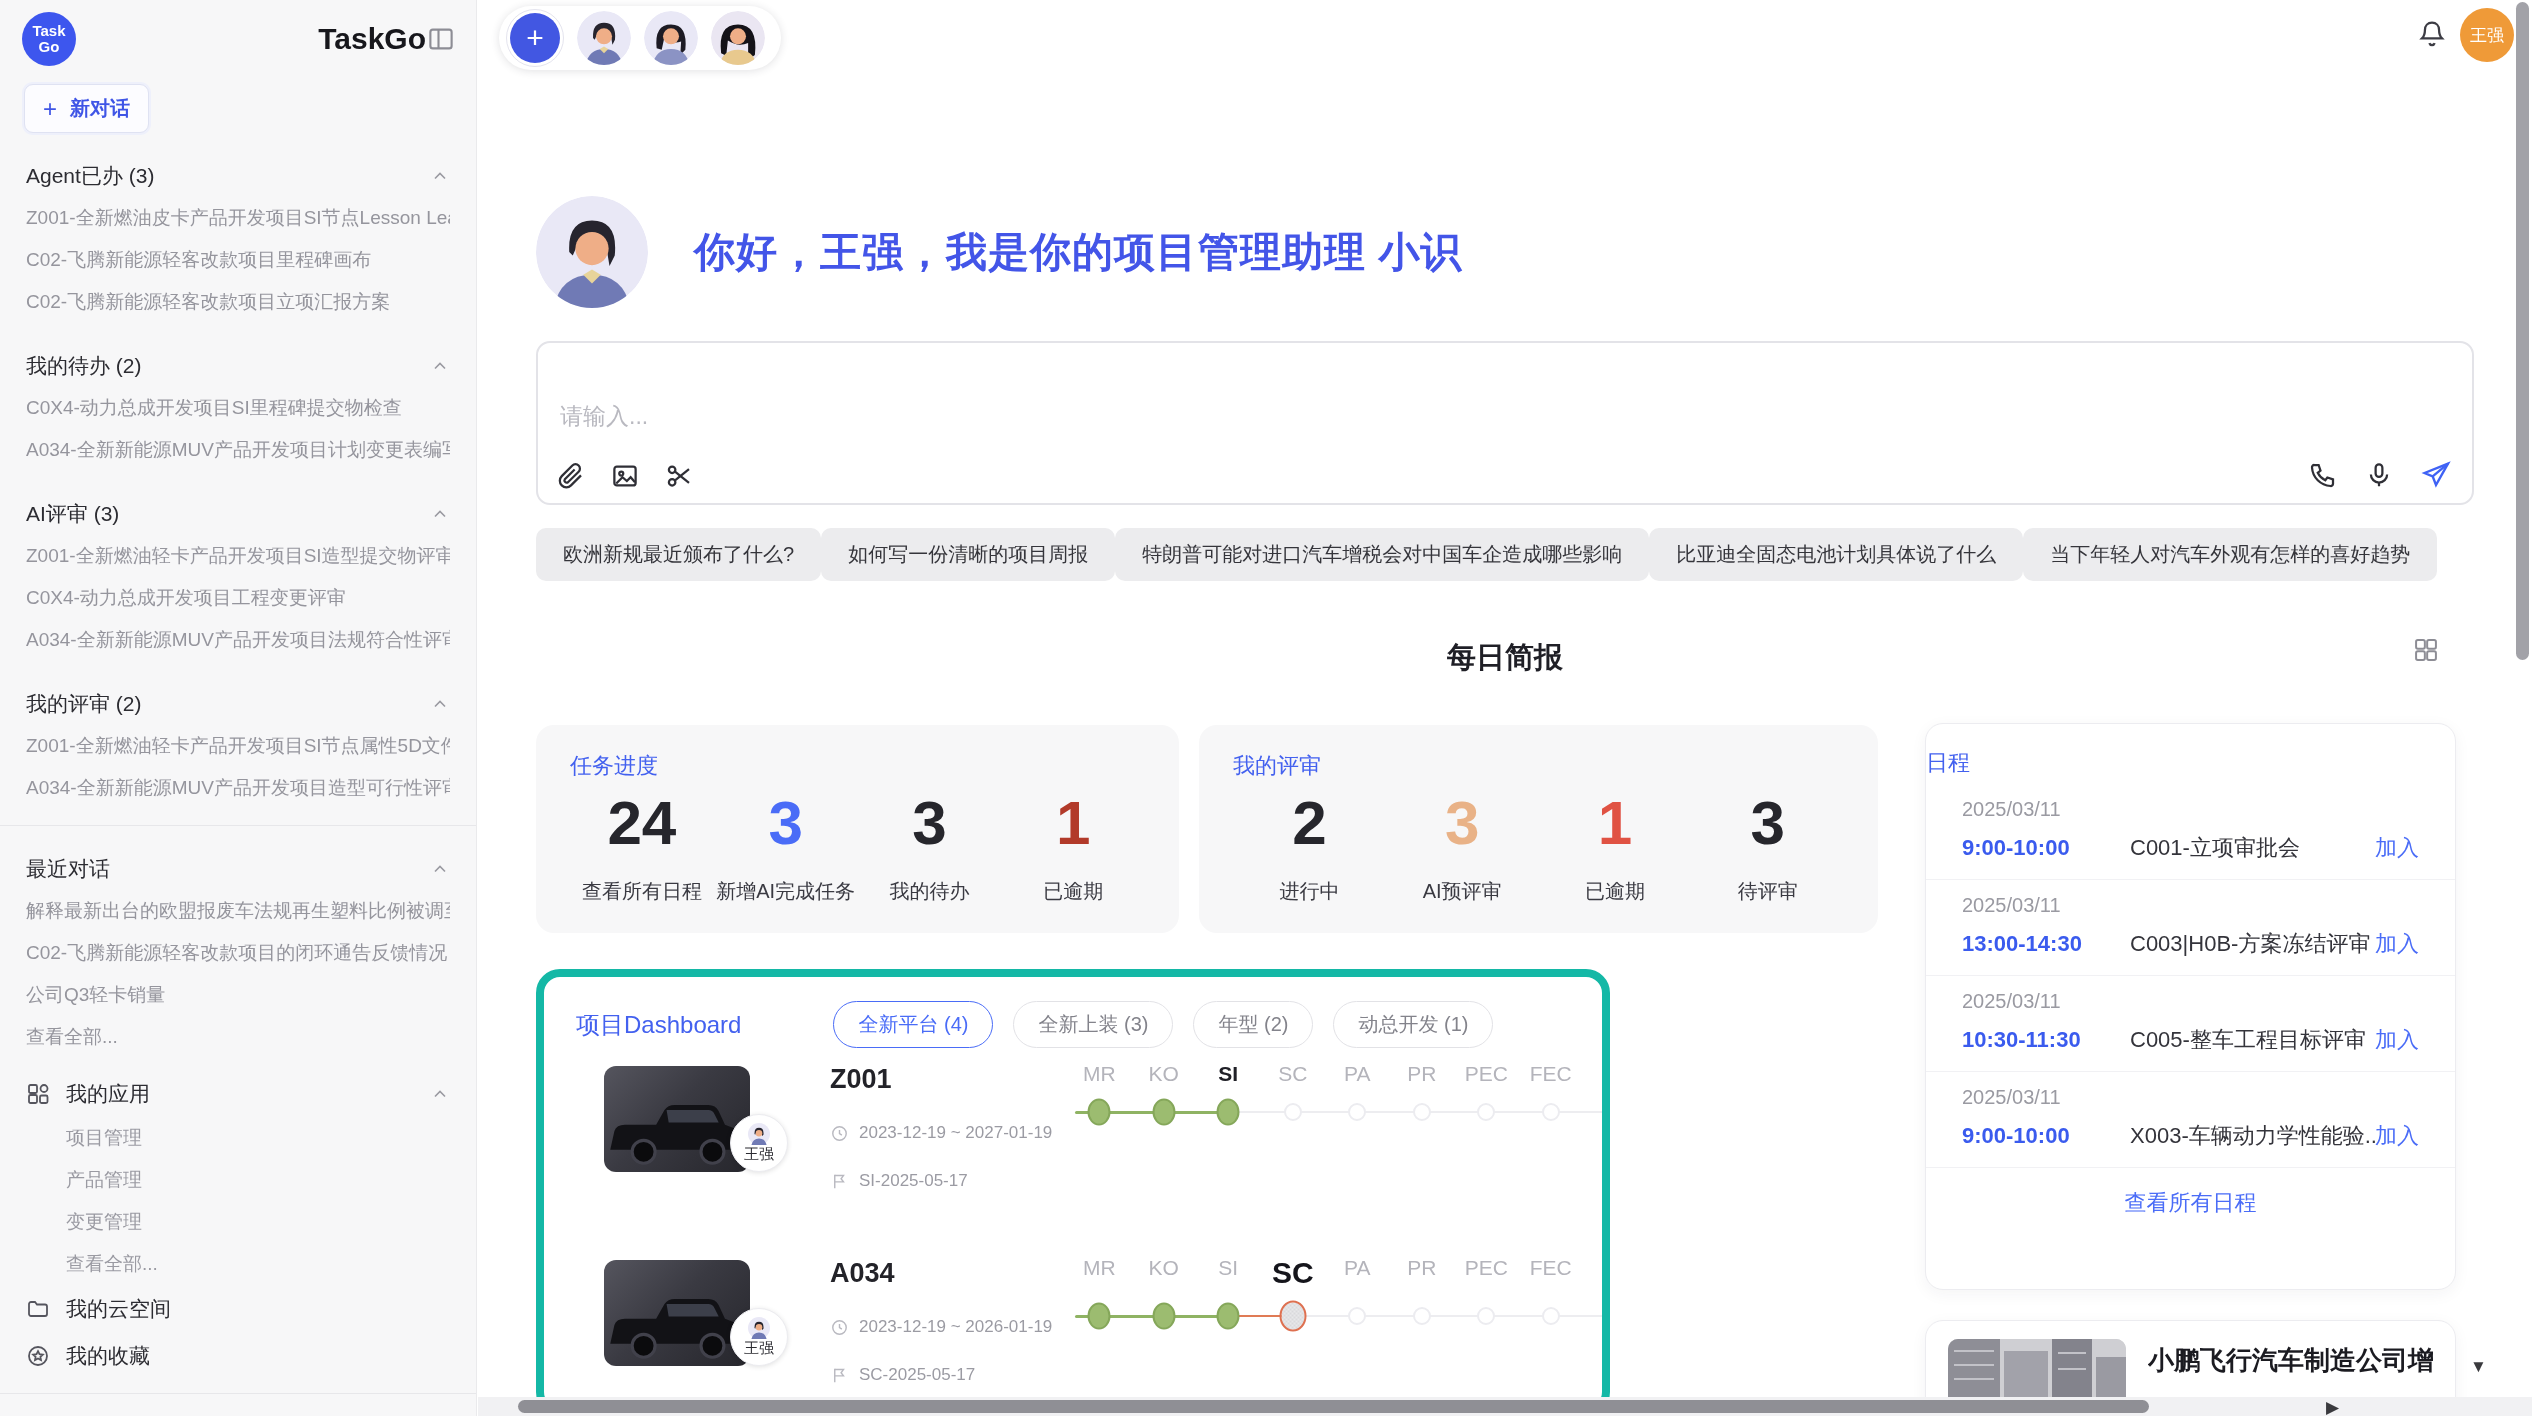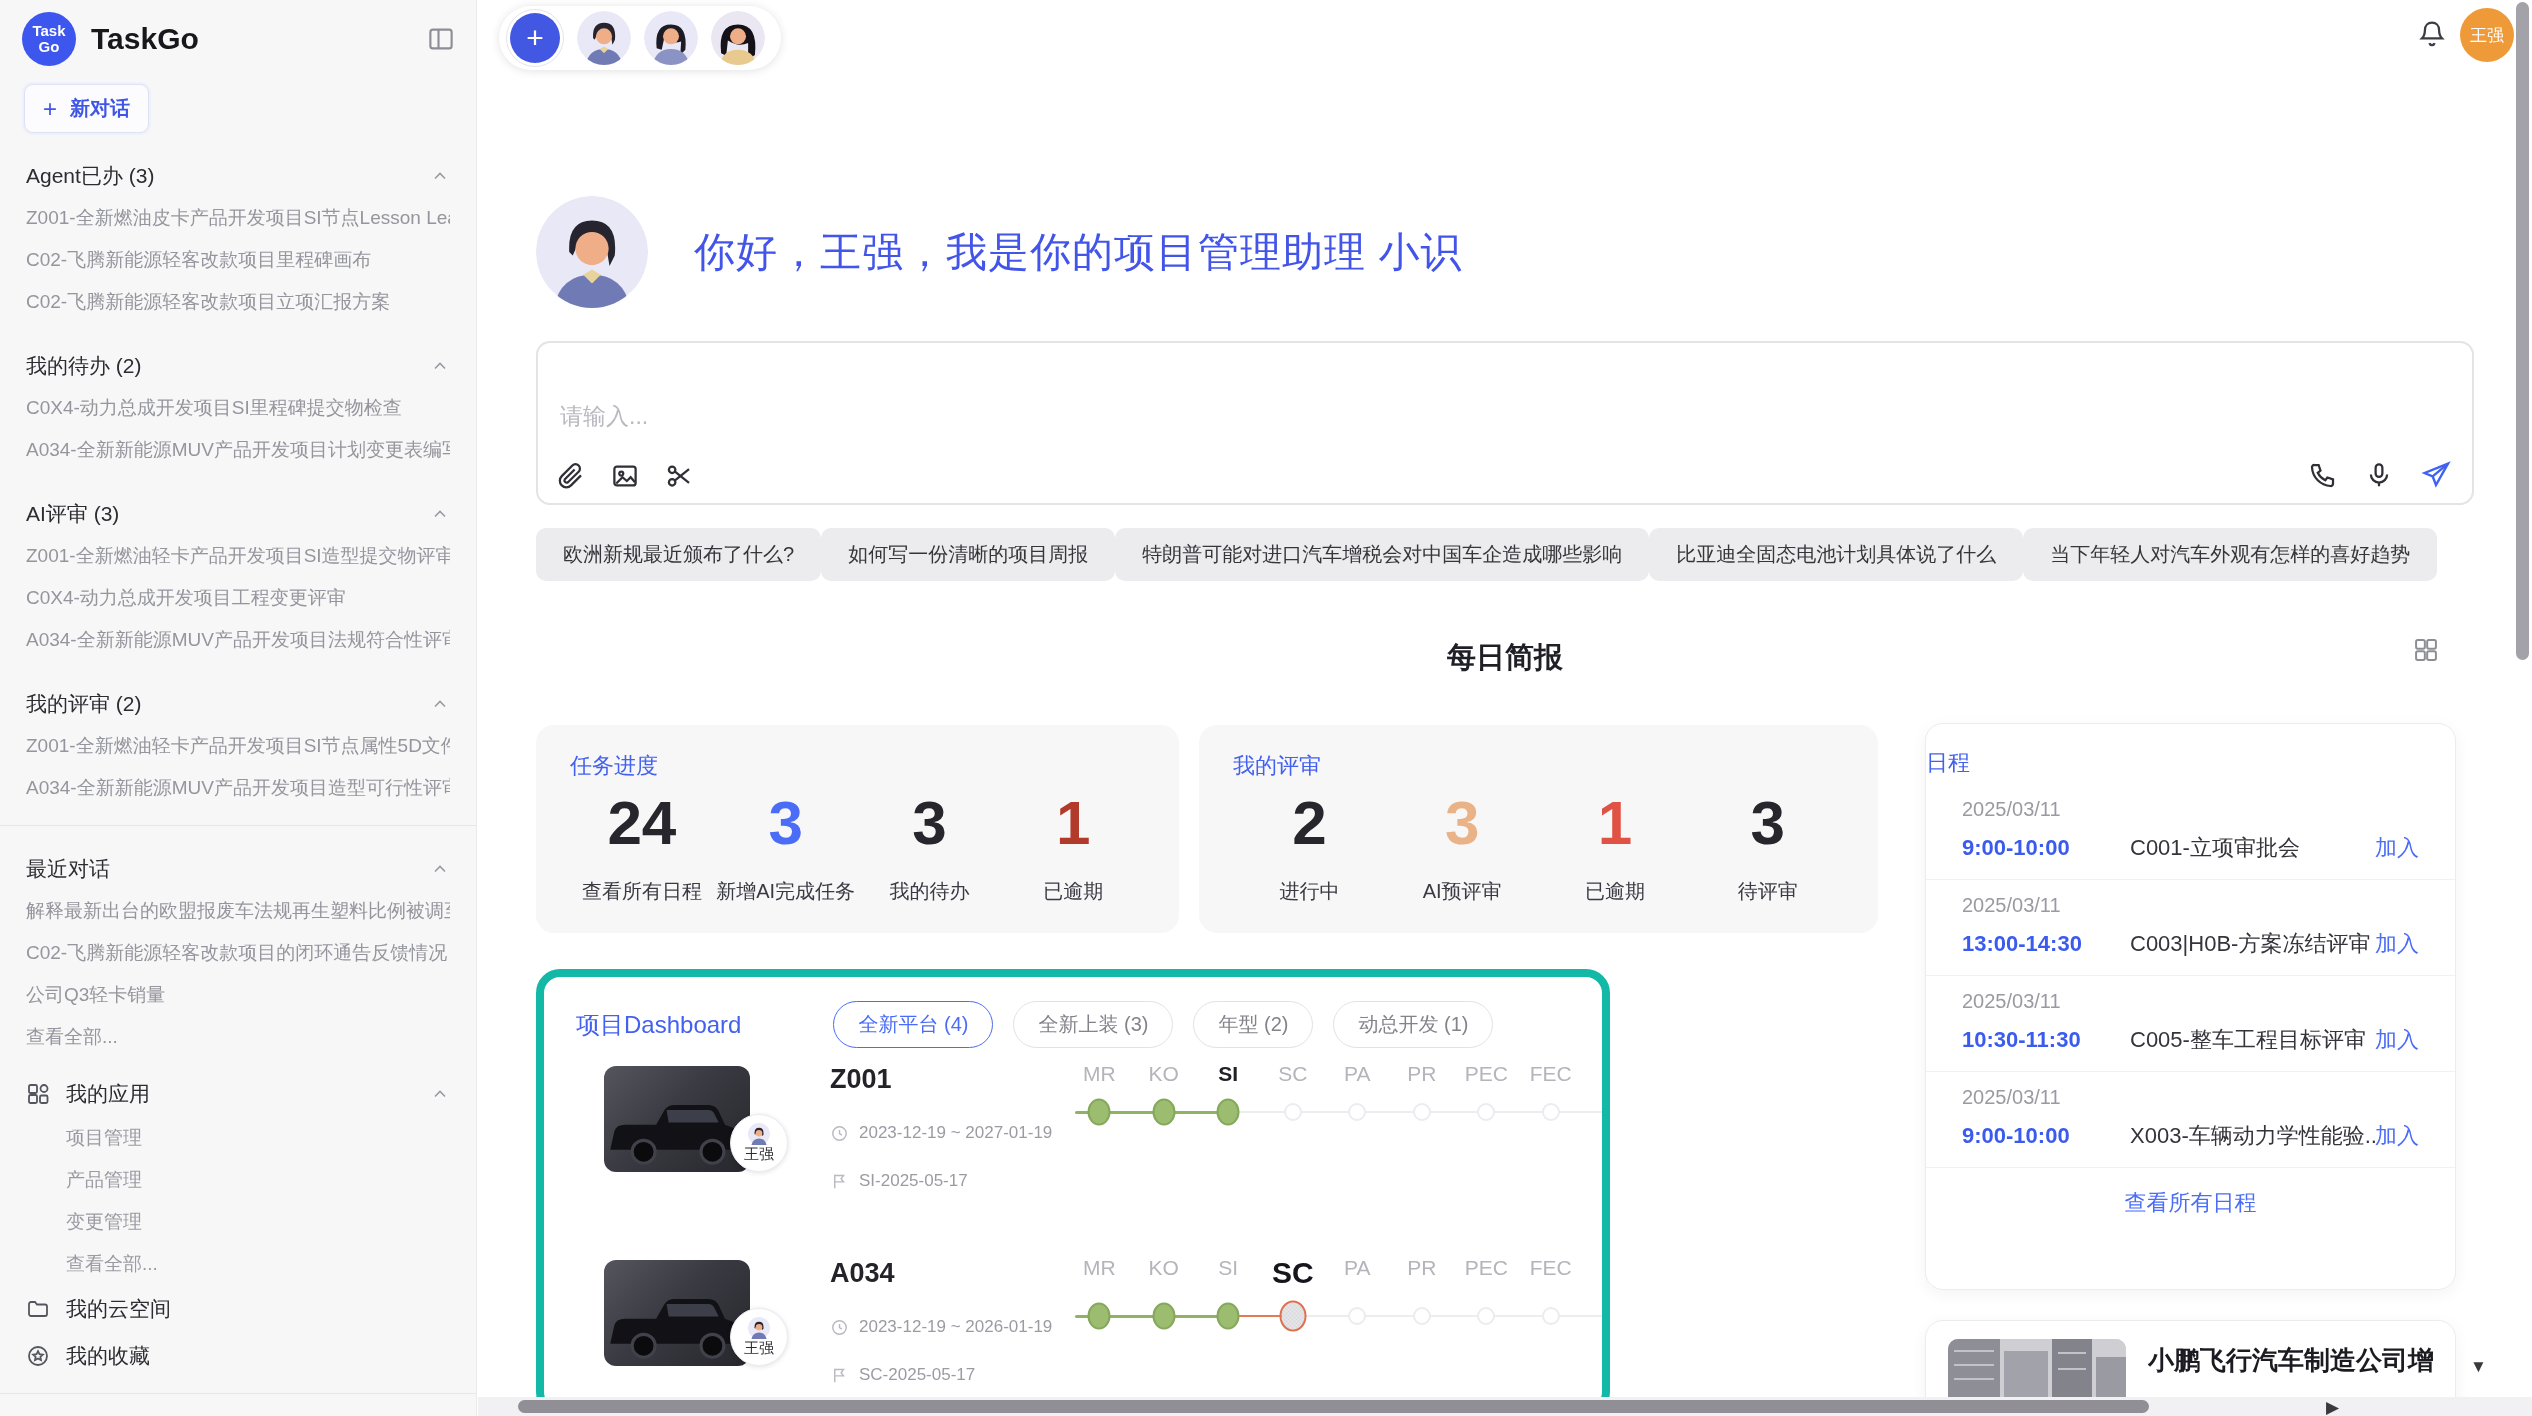--- a/index.html
+++ b/index.html
@@ -4,21 +4,21 @@
 <style>
   * { box-sizing: border-box; margin: 0; padding: 0; }
   html,body { width:2532px; height:1416px; overflow:hidden; }
   body { font-family: "Liberation Sans","DejaVu Sans",sans-serif; background:#fff; color:#2a2a30; }
   .page { position:relative; width:2532px; height:1416px; overflow:hidden; background:#fff; }
 
   
   .sidebar { position:absolute; left:0; top:0; width:477px; height:1416px; background:#f7f7f8; border-right:1px solid #eaeaec; overflow:hidden; }
   .sb-header { display:flex; align-items:center; padding:12px 20px 8px 22px; }
   .logo { width:54px; height:54px; border-radius:50%; background:#3d56ee; color:#fff; display:flex; flex-direction:column; align-items:center; justify-content:center; font-size:15px; font-weight:700; line-height:1.08; flex:0 0 auto; }
-  .app-title { font-size:30px; font-weight:700; color:#17171c; margin-left:15px; flex:1; }
+  .app-title { font-size:30px; font-weight:700; color:#17171c; margin-left:15px; flex:1;text-align:right; }
   .icon-btn { background:none; border:none; cursor:pointer; color:#8d8d95; display:flex; align-items:center; }
   .new-chat { margin:10px 24px 8px; height:49px; border:1px solid #dfe2f2; border-radius:9px; background:#fcfcff; display:flex; align-items:center; gap:13px; padding:0 18px; color:#3f55e6; font-size:20px; font-weight:600; cursor:pointer; box-shadow:0 0 0 2px #eef0fb; }
   .new-chat .plus { font-size:24px; font-weight:400; line-height:1; }
   .sb-scroll { padding:0 26px; }
   .sb-sec-title { display:flex; justify-content:space-between; align-items:center; font-size:21px; font-weight:500; color:#2c2c32; margin-top:22px; height:42px; cursor:pointer; }
   .sb-sec-title .chev { color:#9a9aa1; }
   .sb-item { font-size:19px; color:#95959d; height:42px; line-height:42px; white-space:nowrap; overflow:hidden; cursor:pointer; }
   .sb-divider { border-top:1px solid #e7e7ea; margin:16px -26px 0; }
   .sb-app-row { display:flex; align-items:center; gap:16px; font-size:21px; color:#2c2c32; height:47px; cursor:pointer; }
   .sb-app-row .chev { margin-left:auto; color:#9a9aa1; }
@@ -29,21 +29,21 @@
   .topbar-pill { position:absolute; left:499px; top:6px; height:64px; border-radius:34px; background:#fff; box-shadow:0 1px 8px rgba(40,40,60,.14); display:flex; align-items:center; gap:13px; padding:0 16px 0 7px; }
   .plus-ring { width:58px; height:58px; border-radius:50%; border:1px solid #e4e4ee; background:#fff; display:flex; align-items:center; justify-content:center; cursor:pointer; }
   .plus-circle { width:50px; height:50px; border-radius:50%; background:#4257e2; color:#fff; font-size:30px; font-weight:300; display:flex; align-items:center; justify-content:center; }
   .tb-avatar { width:54px; height:54px; border-radius:50%; overflow:hidden; flex:0 0 auto; cursor:pointer; }
   .bell { position:absolute; left:2416px; top:18px; color:#3c3c44; cursor:pointer; }
   .user-avatar { position:absolute; left:2460px; top:8px; width:54px; height:54px; border-radius:50%; background:#ef9a38; color:#fff; font-size:17px; display:flex; align-items:center; justify-content:center; cursor:pointer; }
 
   
   .greeting { position:absolute; left:536px; top:196px; display:flex; align-items:center; gap:46px; }
   .greet-avatar { width:112px; height:112px; border-radius:50%; overflow:hidden; flex:0 0 auto; }
-  .greet-text { font-size:41px; font-weight:400; color:#4355e8; letter-spacing:1px; }
+  .greet-text { font-size:41px; font-weight:700; color:#4355e8; letter-spacing:1px; }
 
   
   .input-card { position:absolute; left:536px; top:341px; width:1938px; height:164px; border:2px solid #e3e3e8; border-radius:14px; background:#fff; }
   .input-ph { position:absolute; left:22px; top:58px; font-size:23px; color:#b9b9c0; }
   .in-icons-l { position:absolute; left:18px; bottom:12px; display:flex; gap:24px; align-items:center; color:#2f2f36; }
   .in-icons-r { position:absolute; right:20px; bottom:12px; display:flex; gap:26px; align-items:center; color:#2f2f36; }
   .in-icons-l svg, .in-icons-r svg { cursor:pointer; }
   .send-ic { color:#3f62f5; }
 
   

